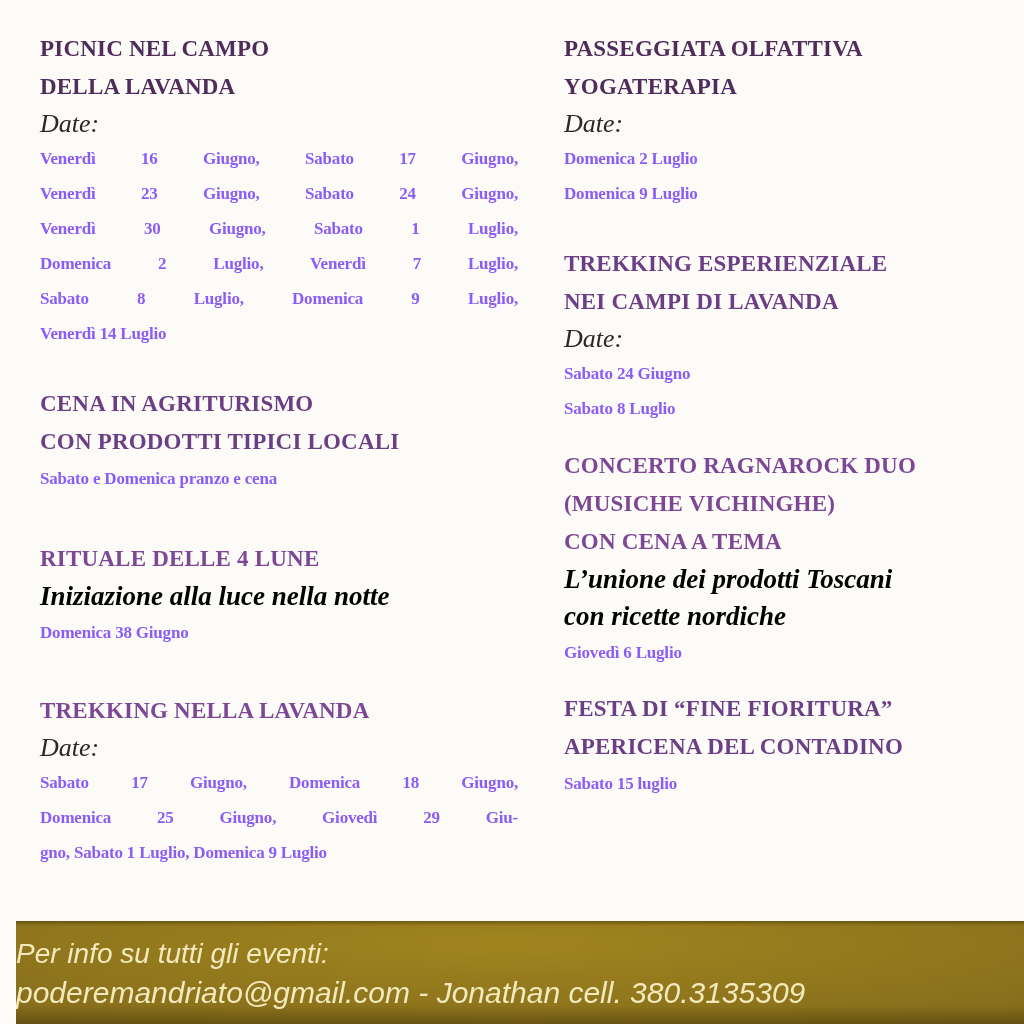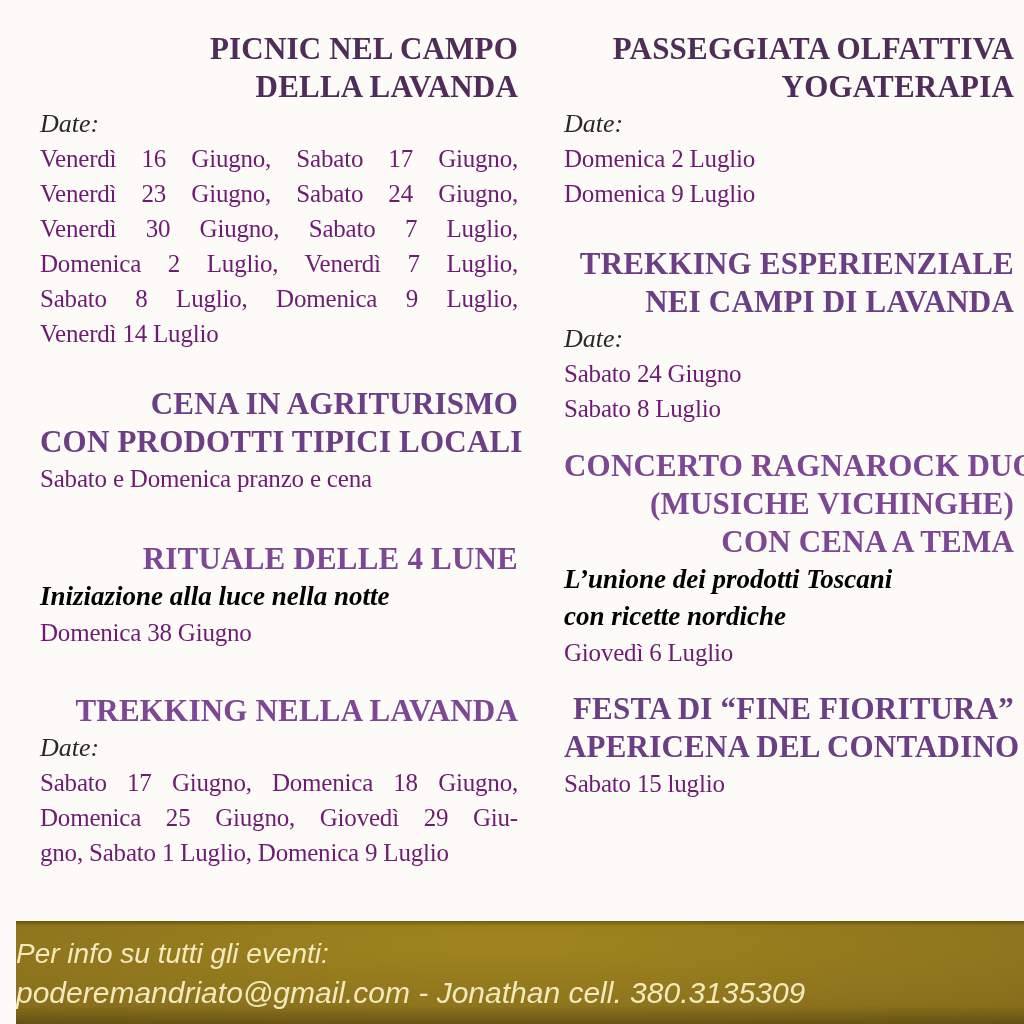--- a/index.html
+++ b/index.html
@@ -12,41 +12,40 @@
     overflow: hidden;
   }
   .col { position: absolute; top: 30px; }
   .col-left  { left: 40px;  width: 478px; }
   .col-right { left: 564px; width: 450px; }
 
   .sec { margin: 0 0 0 0; }
 
   .title {
     font-weight: bold;
-    font-size: 31px;
+    font-size: 23px;
     line-height: 38px;
     letter-spacing: 0.2px;
     white-space: nowrap;
-    text-align: right;
   }
   .t-dark  { color: #4f2c59; }
   .t-med   { color: #6b3e85; }
   .t-light { color: #7d4795; }
 
   .date-label {
     font-style: italic;
     font-size: 26px;
     line-height: 35px;
     color: #2b2724;
   }
   .body-line {
-    font-weight: normal;
-    font-size: 25px;
+    font-weight: bold;
+    font-size: 17px;
     line-height: 35px;
-    color: #701a75;
+    color: #8b5cf6;
     letter-spacing: -0.2px;
     white-space: nowrap;
   }
   .stretch {
     white-space: normal;
     text-align: justify;
     text-align-last: justify;
   }
   .subtitle {
     font-style: italic;
@@ -87,21 +86,21 @@
 <div id="canvas">
 
   <div class="col col-left">
 
     <div class="sec mb-a">
       <div class="title t-dark">PICNIC NEL CAMPO</div>
       <div class="title t-dark">DELLA LAVANDA</div>
       <div class="date-label">Date:</div>
       <div class="body-line stretch">Venerdì 16 Giugno, Sabato 17 Giugno,</div>
       <div class="body-line stretch">Venerdì 23 Giugno, Sabato 24 Giugno,</div>
-      <div class="body-line stretch">Venerdì 30 Giugno, Sabato 7 Luglio,</div>
+      <div class="body-line stretch">Venerdì 30 Giugno, Sabato 1 Luglio,</div>
       <div class="body-line stretch">Domenica 2 Luglio, Venerdì 7 Luglio,</div>
       <div class="body-line stretch">Sabato 8 Luglio, Domenica 9 Luglio,</div>
       <div class="body-line">Venerdì 14 Luglio</div>
     </div>
 
     <div class="sec mb-b">
       <div class="title t-med">CENA IN AGRITURISMO</div>
       <div class="title t-med">CON PRODOTTI TIPICI LOCALI</div>
       <div class="body-line">Sabato e Domenica pranzo e cena</div>
     </div>

